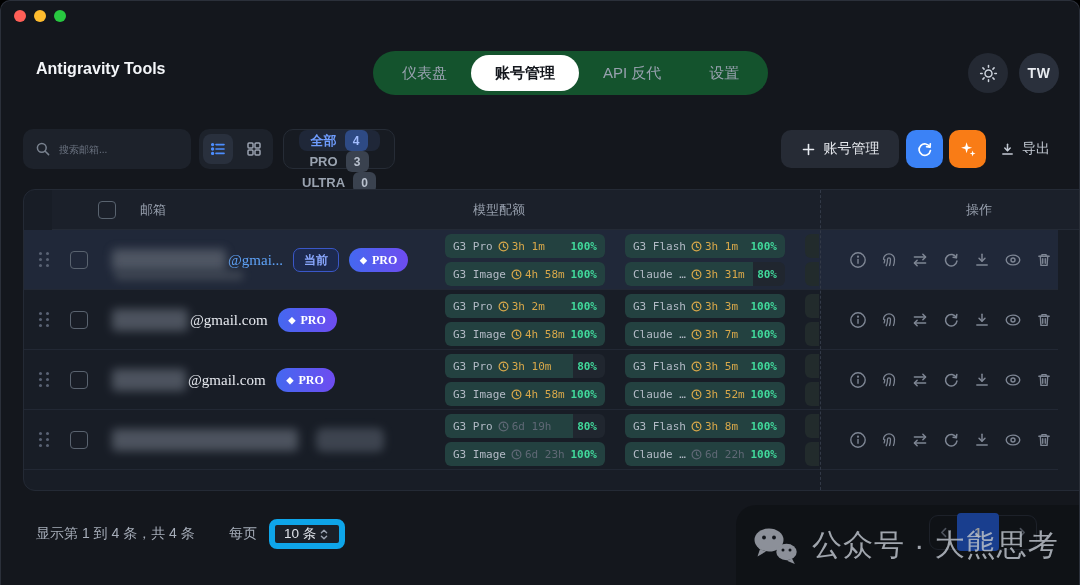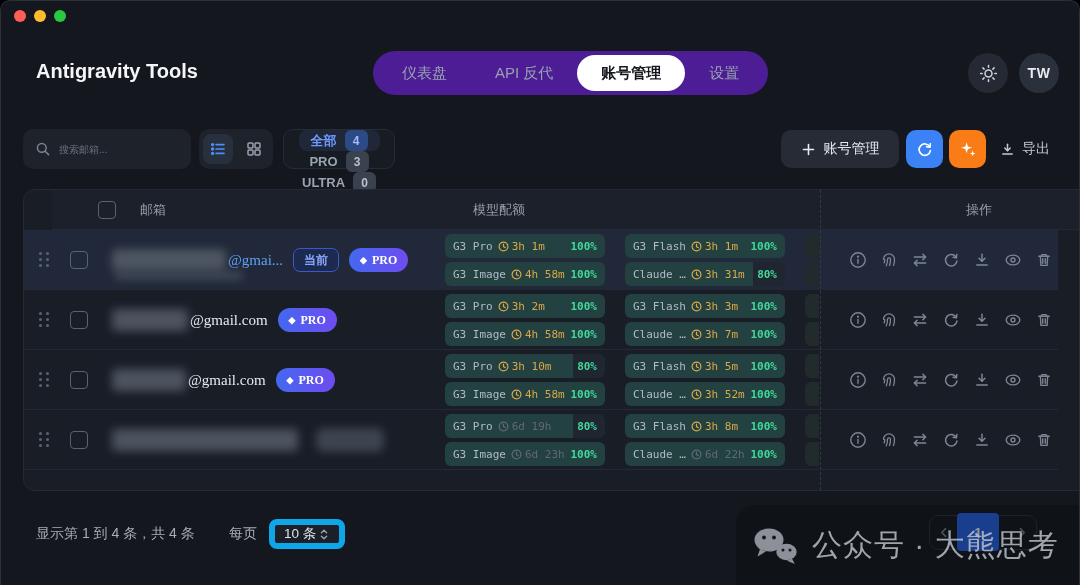--- a/index.html
+++ b/index.html
@@ -8,22 +8,22 @@
     position:relative; width:1080px; height:585px;
     background:#14171d; border:1px solid #2b303a; border-bottom:none;
     border-radius:10px 10px 0 0; overflow:hidden;
     font-family:"Liberation Sans","DejaVu Sans",sans-serif; color:#e7eaf0;
   }
   
   .traffic { position:absolute; top:9px; left:13px; display:flex; gap:8px; }
   .tl { width:12px; height:12px; border-radius:50%; }
   .tl.red{background:#ff5f57}.tl.yel{background:#febc2e}.tl.grn{background:#28c840}
   
-  .app-title { position:absolute; left:35px; top:59px; font-size:20px; font-weight:700; color:#f4f6f9; }
-  .tabs { position:absolute; left:372px; top:50px; height:44px; background:#4c1d95; border-radius:22px; display:flex; align-items:center; padding:0 5px; }
+  .app-title { position:absolute; left:35px; top:59px; font-size:16px; font-weight:700; color:#f4f6f9; }
+  .tabs { position:absolute; left:372px; top:50px; height:44px; background:#14532d; border-radius:22px; display:flex; align-items:center; padding:0 5px; }
   .tab { padding:0 24px; height:36px; line-height:36px; border-radius:18px; color:#98a1af; font-size:15px; cursor:default; white-space:nowrap; }
   .tab.active { background:#fff; color:#14171d; font-weight:700; }
   .appbar-right { position:absolute; right:20px; top:52px; display:flex; gap:11px; }
   .circlebtn { width:40px; height:40px; border-radius:50%; background:#242933; display:flex; align-items:center; justify-content:center; }
   .avatar { background:#2a303c; font-weight:700; font-size:14px; color:#e8ebf0; letter-spacing:.5px; }
   
   .search { position:absolute; left:22px; top:128px; width:168px; height:40px; background:#1d222b; border-radius:10px; display:flex; align-items:center; padding:0 12px; gap:8px; }
   .search input { background:transparent; border:none; outline:none; color:#86efac; font-size:10px; width:100%; font-family:inherit; }
   .search input::placeholder { color:#6b7380; }
   .viewtoggle { position:absolute; left:198px; top:128px; width:74px; height:40px; background:#1d222b; border-radius:10px; display:flex; align-items:center; justify-content:center; gap:6px; }
@@ -90,22 +90,22 @@
 
   <div class="traffic">
     <span class="tl red"></span>
     <span class="tl yel"></span>
     <span class="tl grn"></span>
   </div>
 
   <div class="app-title">Antigravity Tools</div>
   <nav class="tabs">
     <div class="tab">仪表盘</div>
+    <div class="tab active">账号管理</div>
     <div class="tab">API 反代</div>
-    <div class="tab active">账号管理</div>
     <div class="tab">设置</div>
   </nav>
   <div class="appbar-right">
     <div class="circlebtn">
       <span>
         <svg width="19" height="19" viewBox="0 0 19 19" stroke="#cdd3dc" stroke-width="1.5" fill="none" stroke-linecap="round">
           <circle cx="9.5" cy="9.5" r="3.5"></circle>
           <line x1="9.5" y1="1.6" x2="9.5" y2="3.2"></line>
             <line x1="9.5" y1="15.8" x2="9.5" y2="17.4"></line>
           <line x1="1.6" y1="9.5" x2="3.2" y2="9.5"></line>

